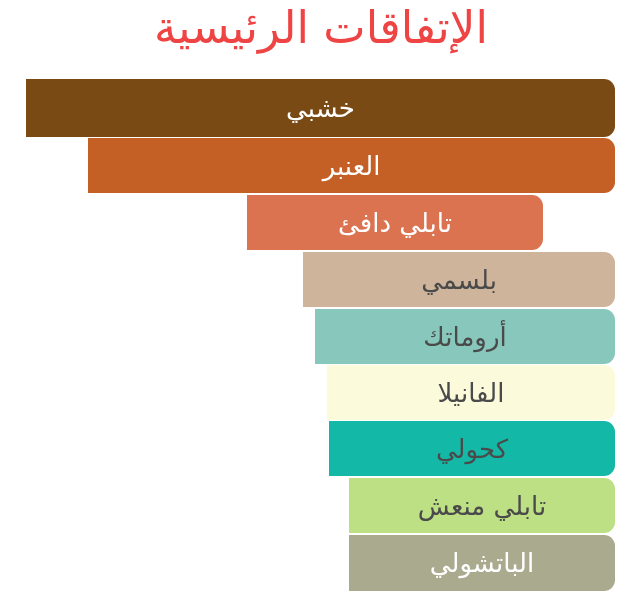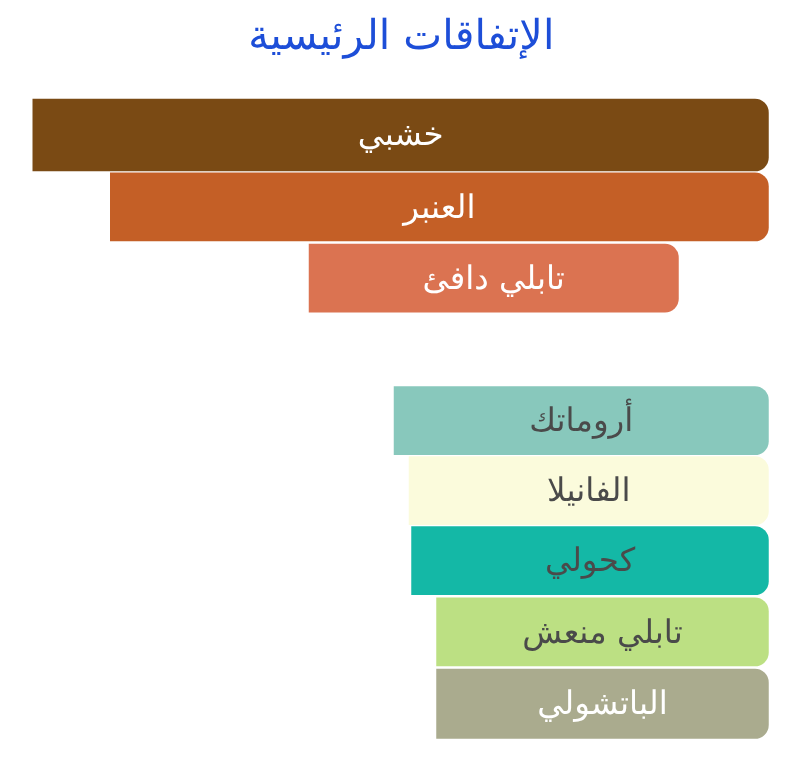--- a/index.html
+++ b/index.html
@@ -18,23 +18,23 @@
     width: 642px;
     height: 612px;
     background: #ffffff;
   }
   #chart-title {
     position: absolute;
     top: 2px;
     left: 0;
     width: 642px;
     text-align: center;
-    font-size: 33px;
+    font-size: 45px;
     line-height: 52px;
-    color: #1d4ed8;
+    color: #ef4444;
     direction: rtl;
     white-space: nowrap;
     font-family: "DejaVu Sans", "Liberation Sans", sans-serif;
   }
   #funnel-bars {
     position: absolute;
     top: 0;
     left: 0;
     width: 642px;
     height: 612px;
@@ -71,20 +71,23 @@
   <div id="funnel-bars">
       <div class="funnel-bar" style="left: 26px; top: 79px; width: 589px; height: 58px; background: rgb(122, 74, 20);">
         <span class="funnel-bar-label" style="color: rgb(255, 255, 255);">خشبي</span>
       </div>
       <div class="funnel-bar" style="left: 88px; top: 138px; width: 527px; height: 55px; background: rgb(196, 95, 38);">
         <span class="funnel-bar-label" style="color: rgb(255, 255, 255);">العنبر</span>
       </div>
       <div class="funnel-bar" style="left: 247px; top: 195px; width: 296px; height: 55px; background: rgb(219, 115, 81);">
         <span class="funnel-bar-label" style="color: rgb(255, 255, 255);">تابلي دافئ</span>
       </div>
+      <div class="funnel-bar" style="left: 303px; top: 252px; width: 312px; height: 55px; background: rgb(205, 180, 154);">
+        <span class="funnel-bar-label" style="color: rgb(74, 74, 74);">بلسمي</span>
+      </div>
       <div class="funnel-bar" style="left: 315px; top: 309px; width: 300px; height: 55px; background: rgb(136, 200, 188);">
         <span class="funnel-bar-label" style="color: rgb(74, 74, 74); text-align: center;">أروماتك</span>
       </div>
       <div class="funnel-bar" style="left: 327px; top: 365px; width: 288px; height: 55px; background: rgb(251, 251, 220);">
         <span class="funnel-bar-label" style="color: rgb(74, 74, 74);">الفانيلا</span>
       </div>
       <div class="funnel-bar" style="left: 329px; top: 421px; width: 286px; height: 55px; background: #14b8a6;">
         <span class="funnel-bar-label" style="color: rgb(74, 74, 74);">كحولي</span>
       </div>
       <div class="funnel-bar" style="left: 349px; top: 478px; width: 266px; height: 55px; background: rgb(188, 224, 131);">

